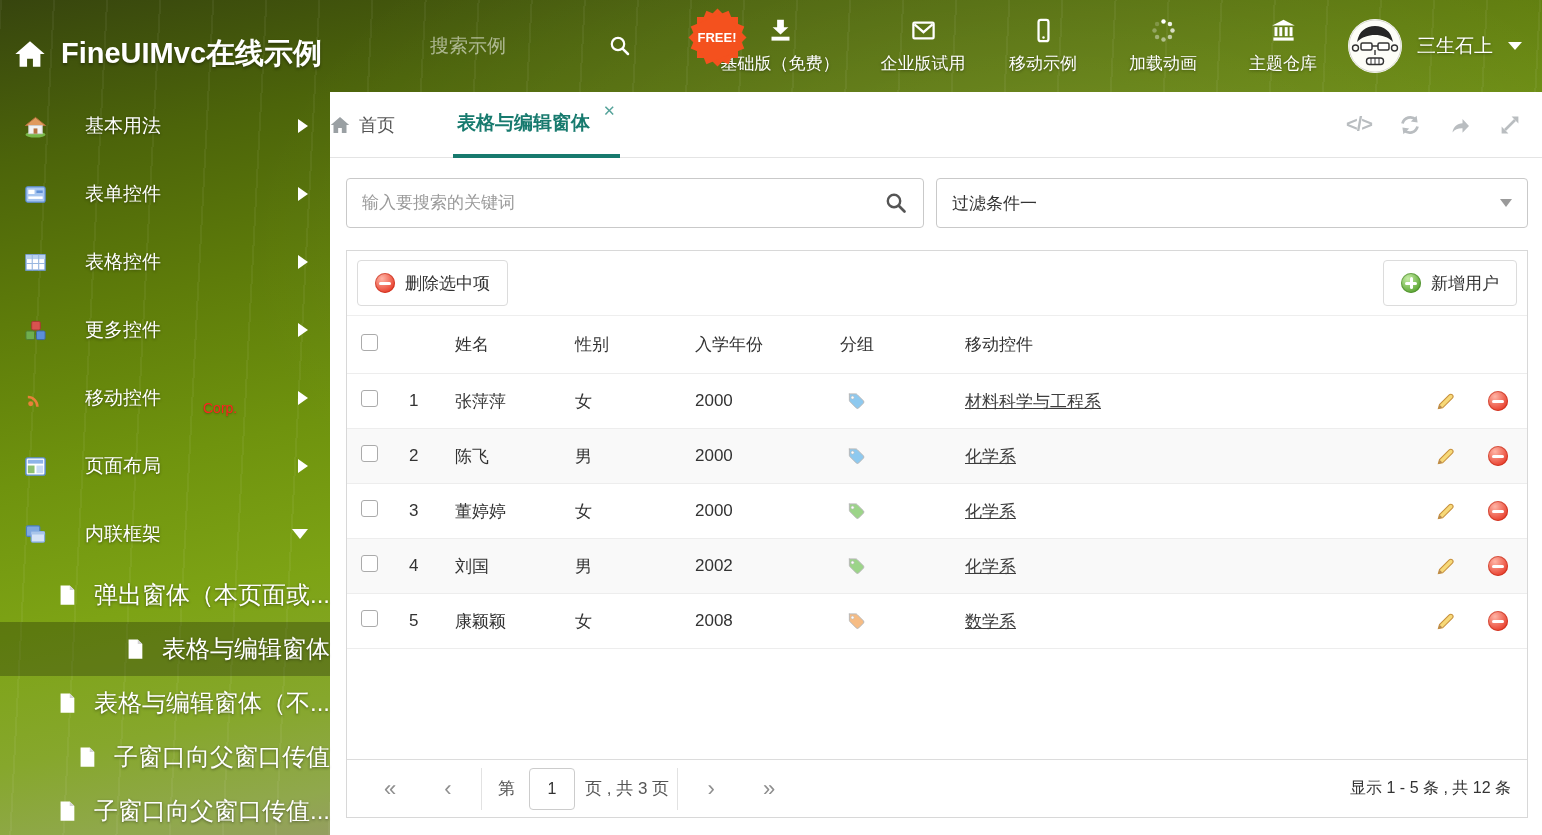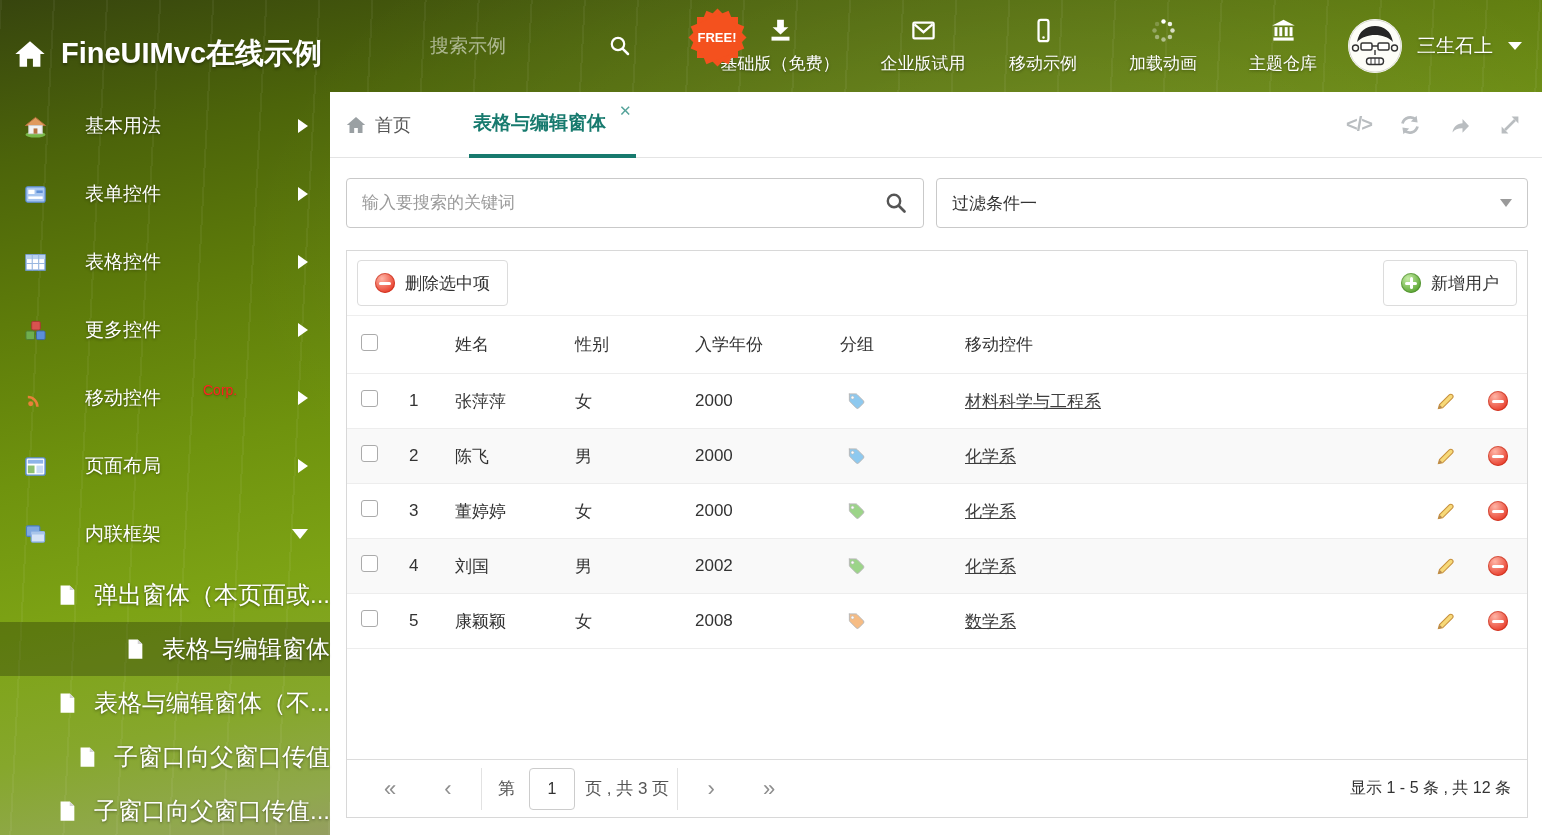--- a/index.html
+++ b/index.html
@@ -36,30 +36,30 @@
                   border-top:8px solid #fff; }
 
   
   .sidebar { position:absolute; left:0; top:92px; width:330px; bottom:0; z-index:2; }
   .side-item { height:68px; display:flex; align-items:center; gap:38px; padding:0 22px 0 24px;
                color:#fff; font-size:19px; text-shadow:0 1px 3px rgba(0,0,0,.45); cursor:pointer; }
   .arrow-right { margin-left:auto; width:0; height:0; border-top:7px solid transparent;
                  border-bottom:7px solid transparent; border-left:10px solid #fff; }
   .arrow-down { margin-left:auto; width:0; height:0; border-left:8px solid transparent;
                 border-right:8px solid transparent; border-top:10px solid #fff; }
-  .corp-badge { color:#ff2020; font-size:14px; margin-left:4px; align-self:flex-start; margin-top:18px;
+  .corp-badge { color:#ff2020; font-size:14px; margin-left:4px; align-self:flex-start; margin-top:36px;
                 text-shadow:0 1px 2px rgba(0,0,0,.3); }
   .side-sub { height:54px; display:flex; align-items:center; gap:17px; padding-left:48px;
               color:#fff; font-size:24px; text-shadow:0 1px 3px rgba(0,0,0,.45); cursor:pointer;justify-content:flex-end; }
   .side-sub.selected { background:rgba(0,0,0,.25); }
 
   
   .main { position:absolute; left:330px; top:92px; right:0; bottom:0; background:#fff; z-index:1; }
 
-  .tabbar { height:66px; border-bottom:1px solid #e4e4e4; display:flex; align-items:center; padding-left:16px; }
+  .tabbar { height:66px; border-bottom:1px solid #e4e4e4; display:flex; align-items:center; }
   .tab { height:66px; display:flex; align-items:center; cursor:pointer; }
   .tab-home { gap:9px; color:#555; font-size:18px; margin-right:58px; }
   .tab-active { color:#177a6e; font-size:19px; font-weight:bold; border-bottom:4px solid #177a6e; padding:0 4px; }
   .tab-close { margin-left:13px; transform:translateY(-12px); color:#55a39a; font-size:15px; font-weight:bold; }
   .tab-tools { margin-left:auto; height:66px; display:flex; align-items:center; gap:26px; padding-right:20px; }
   .tool-ic { color:#b9bdc0; font-size:20px; font-weight:bold; letter-spacing:-1px; cursor:pointer;
              display:flex; align-items:center; }
 
   .filter-row { display:flex; gap:12px; margin:20px 14px 0 16px; }
   .inputbox { height:50px; border:1px solid #c9c9c9; border-radius:4px; background:#fff;

